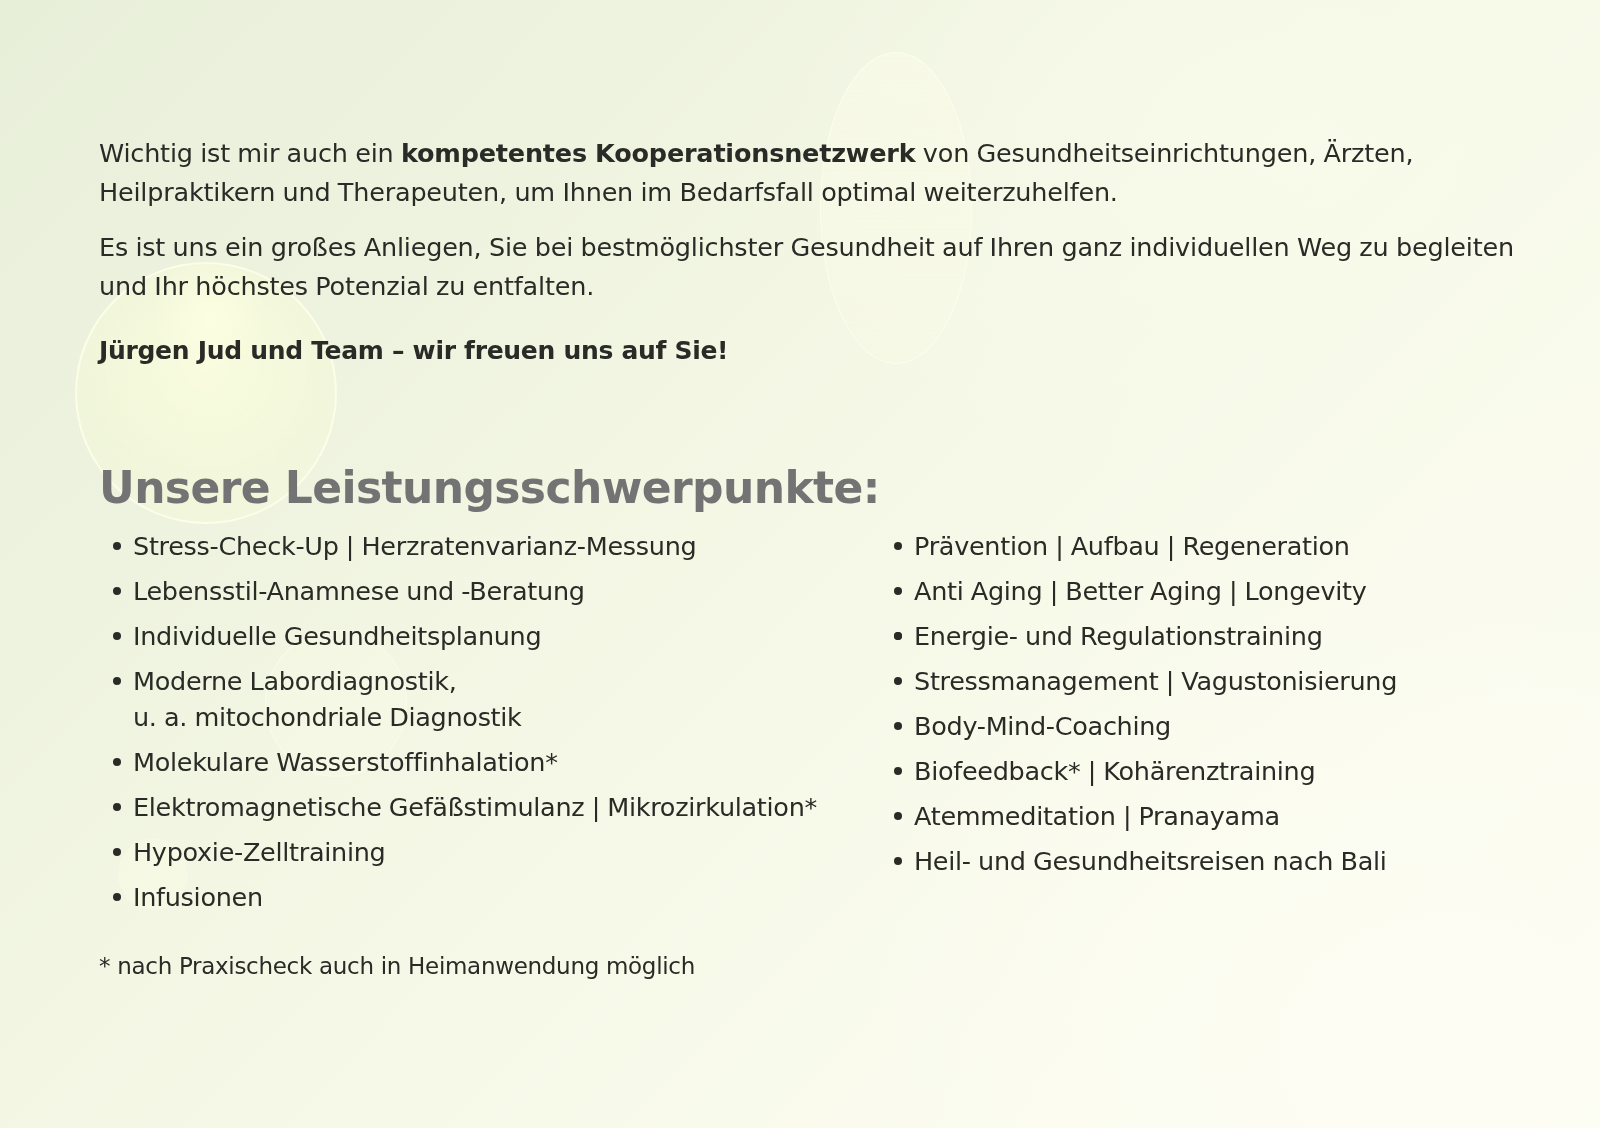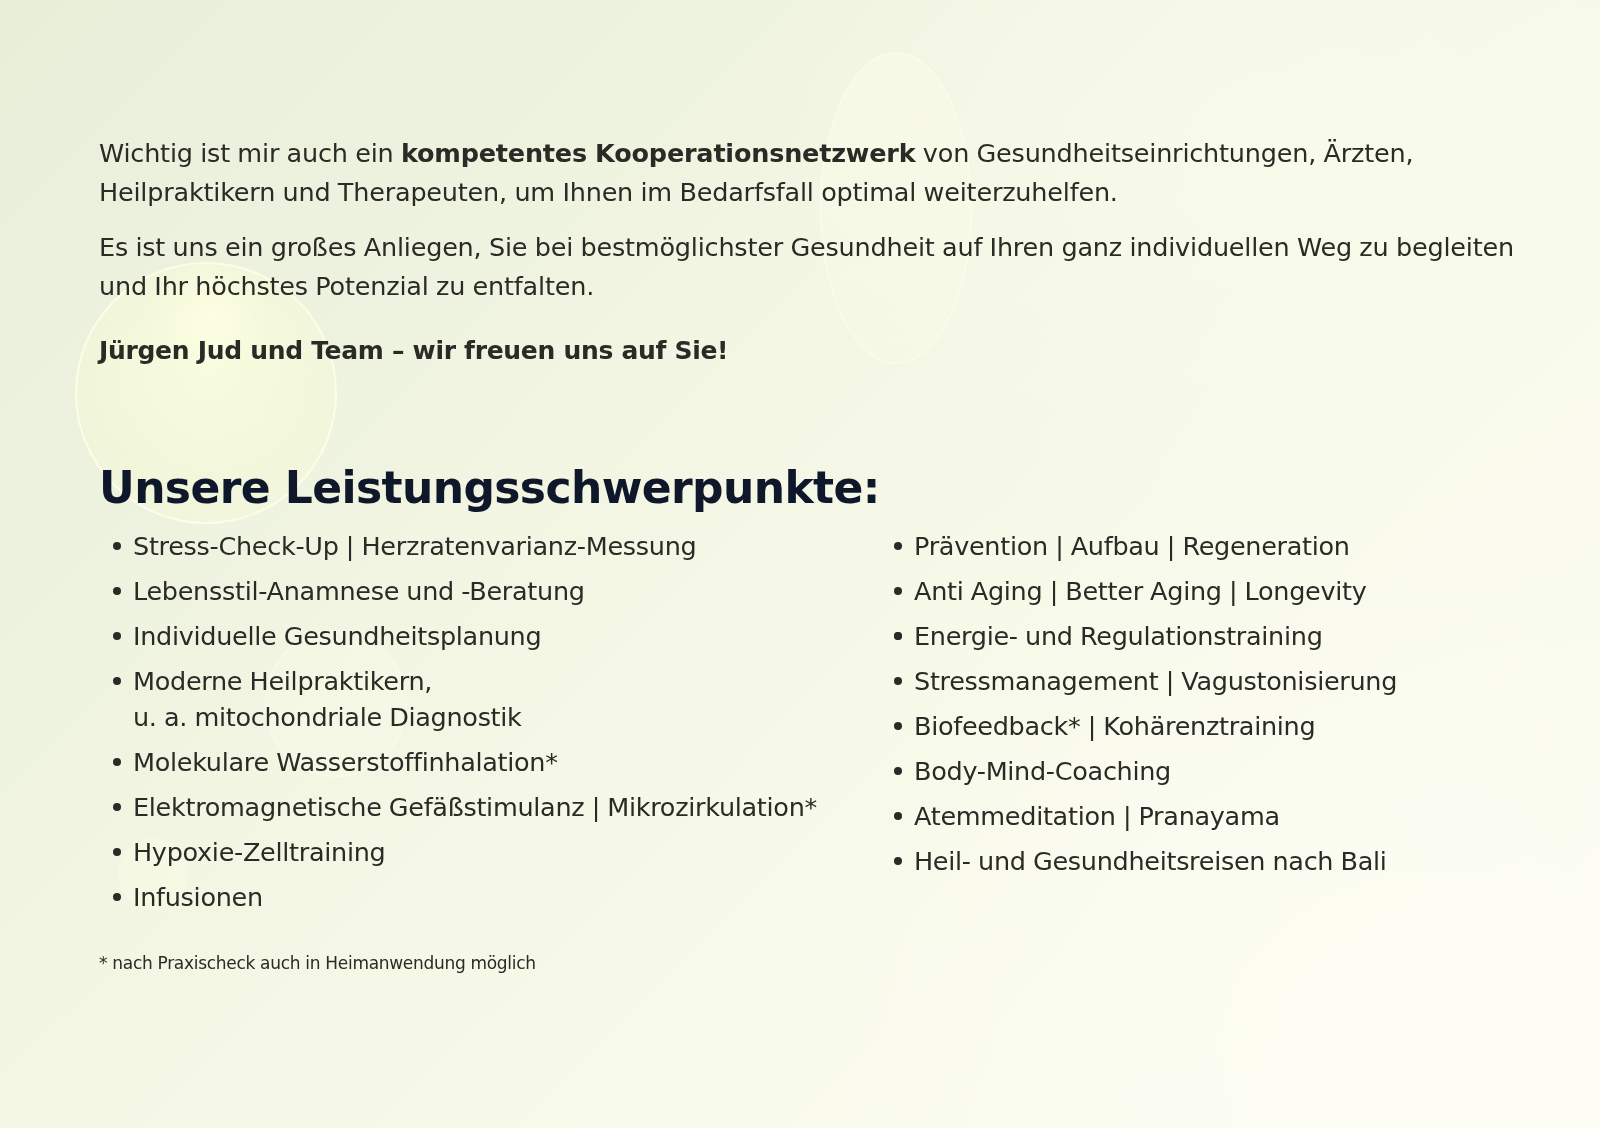--- a/index.html
+++ b/index.html
@@ -68,21 +68,21 @@
       margin: 30px 0 0 0;
       letter-spacing: -0.3px;
     }
     .heading {
       position: absolute;
       left: 99px;
       top: 462px;
       margin: 0;
       font-size: 44px;
       font-weight: bold;
-      color: #0f172a;
+      color: #737373;
       letter-spacing: -0.6px;
     }
     .list {
       position: absolute;
       list-style: none;
       margin: 0;
       padding: 0;
       font-size: 25.5px;
       line-height: 36px;
       letter-spacing: -0.3px;
@@ -105,21 +105,21 @@
       background: #2a2a26;
     }
     .list li .line2 {
       display: block;
     }
     .footnote {
       position: absolute;
       left: 99px;
       top: 953px;
       margin: 0;
-      font-size: 17px;
+      font-size: 23px;
       letter-spacing: -0.3px;
       color: #2a2a26;
     }
   </style>
 </head>
 <body>
 
 <div class="bubble bubble-1"></div>
 <div class="bubble bubble-1b"></div>
 <div class="bubble bubble-2"></div>
@@ -131,32 +131,32 @@
   <p class="para">Es ist uns ein großes Anliegen, Sie bei bestmöglichster Gesundheit auf Ihren ganz individuellen Weg zu begleiten und Ihr höchstes Potenzial zu entfalten.</p>
   <p class="signature">Jürgen Jud und Team – wir freuen uns auf Sie!</p>
 </div>
 
 <h2 class="heading">Unsere Leistungsschwerpunkte:</h2>
 
 <ul class="list list-left">
   <li><span class="bullet"></span><span>Stress-Check-Up | Herzratenvarianz-Messung</span></li>
   <li><span class="bullet"></span><span>Lebensstil-Anamnese und -Beratung</span></li>
   <li><span class="bullet"></span><span>Individuelle Gesundheitsplanung</span></li>
-  <li><span class="bullet"></span><span>Moderne Heilpraktikern,</span><span class="line2">u. a. mitochondriale Diagnostik</span></li>
+  <li><span class="bullet"></span><span>Moderne Labordiagnostik,</span><span class="line2">u. a. mitochondriale Diagnostik</span></li>
   <li><span class="bullet"></span><span>Molekulare Wasserstoffinhalation*</span></li>
   <li><span class="bullet"></span><span>Elektromagnetische Gefäßstimulanz | Mikrozirkulation*</span></li>
   <li><span class="bullet"></span><span>Hypoxie-Zelltraining</span></li>
   <li><span class="bullet"></span><span>Infusionen</span></li>
 </ul>
 
 <ul class="list list-right">
   <li><span class="bullet"></span><span>Prävention | Aufbau | Regeneration</span></li>
   <li><span class="bullet"></span><span>Anti Aging | Better Aging | Longevity</span></li>
   <li><span class="bullet"></span></li>
   <li><span class="bullet"></span><span>Energie- und Regulationstraining</span></li>
   <li><span class="bullet"></span><span>Stressmanagement | Vagustonisierung</span></li>
+  <li><span class="bullet"></span><span>Body-Mind-Coaching</span></li>
   <li><span class="bullet"></span><span>Biofeedback* | Kohärenztraining</span></li>
-  <li><span class="bullet"></span><span>Body-Mind-Coaching</span></li>
   <li><span class="bullet"></span><span>Atemmeditation | Pranayama</span></li>
   <li><span class="bullet"></span><span>Heil- und Gesundheitsreisen nach Bali</span></li>
 </ul>
 
 <p class="footnote">* nach Praxischeck auch in Heimanwendung möglich</p>
 
 </body></html>

